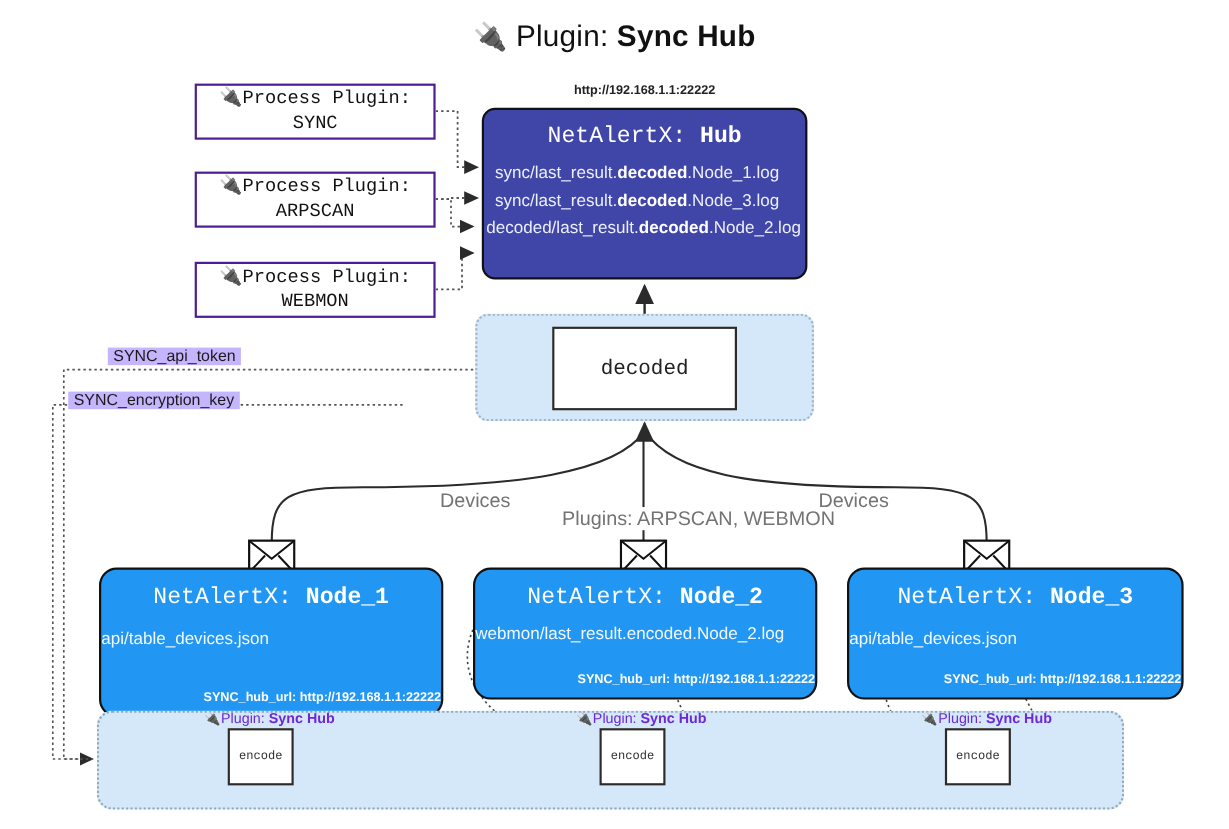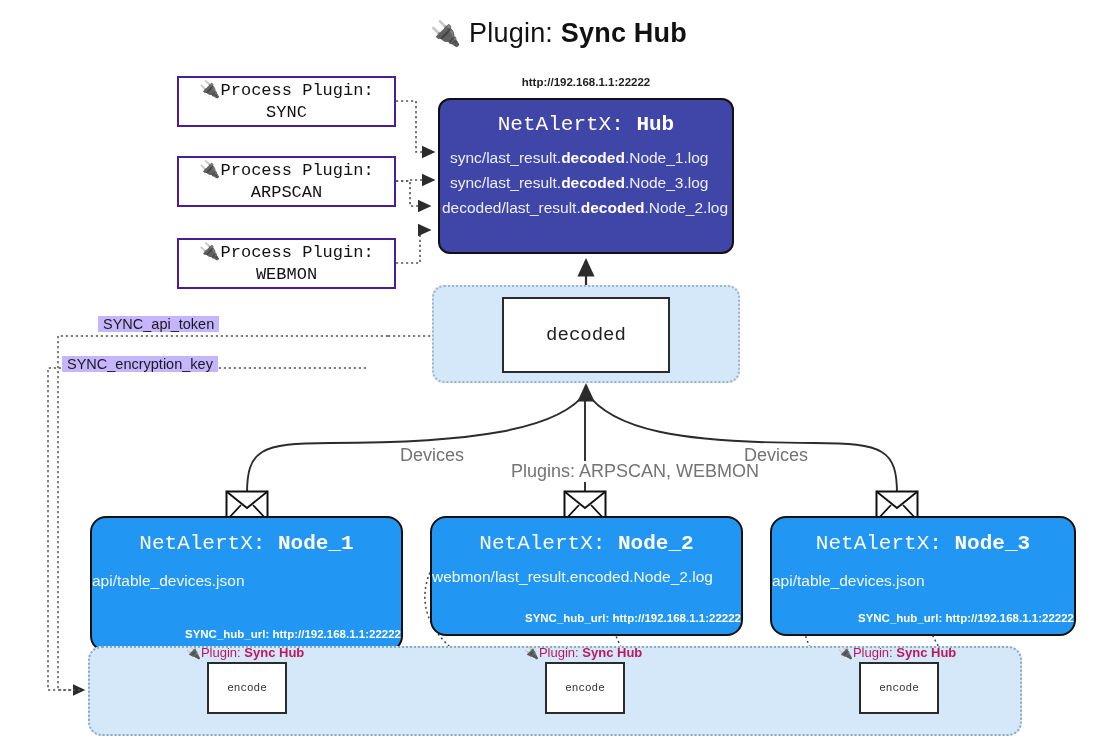--- a/index.html
+++ b/index.html
@@ -48,25 +48,25 @@
               text-align:center;margin-top:14px;white-space:nowrap;}
   .node-title .b{font-weight:bold;}
   .node-sub{color:#f2f8fe;font-size:15.5px;margin-top:14px;
             line-height:1.5;white-space:nowrap;}
   .node-foot{position:absolute;left:0;bottom:10px;width:100%;text-align:right;
              color:#ffffff;font-size:11.5px;font-weight:bold;white-space:nowrap;}
 
   .band{position:absolute;left:88px;top:646px;width:934px;height:90px;
         background:#d4e8fa;border:2px dotted #8fa9bd;border-radius:14px;
         box-sizing:border-box;}
-  .encodebox{position:absolute;width:80px;height:52px;background:#fff;
+  .encodebox{position:absolute;width:60px;height:52px;background:#fff;
              border:2.5px solid #2b2b2b;box-sizing:border-box;
              display:flex;align-items:center;justify-content:center;
              font-family:"Liberation Mono",monospace;font-size:11px;color:#333;}
-  .plugtag{position:absolute;font-size:13px;color:#be185d;white-space:nowrap;}
+  .plugtag{position:absolute;font-size:13px;color:#6d28d9;white-space:nowrap;}
   .plugtag .b{font-weight:bold;}
   .plugtag .plug{font-size:12px;}
 
   .envelope{position:absolute;width:44px;height:32px;}
   .wirelabel{position:absolute;font-size:18px;color:#737373;background:#fff;
              padding:0 4px;white-space:nowrap;}
   .keylabel{position:absolute;font-size:14.5px;color:#1a1a1a;background:#c4b5fd;
             padding:0 5px;white-space:nowrap;}
 </style>
 </head>

